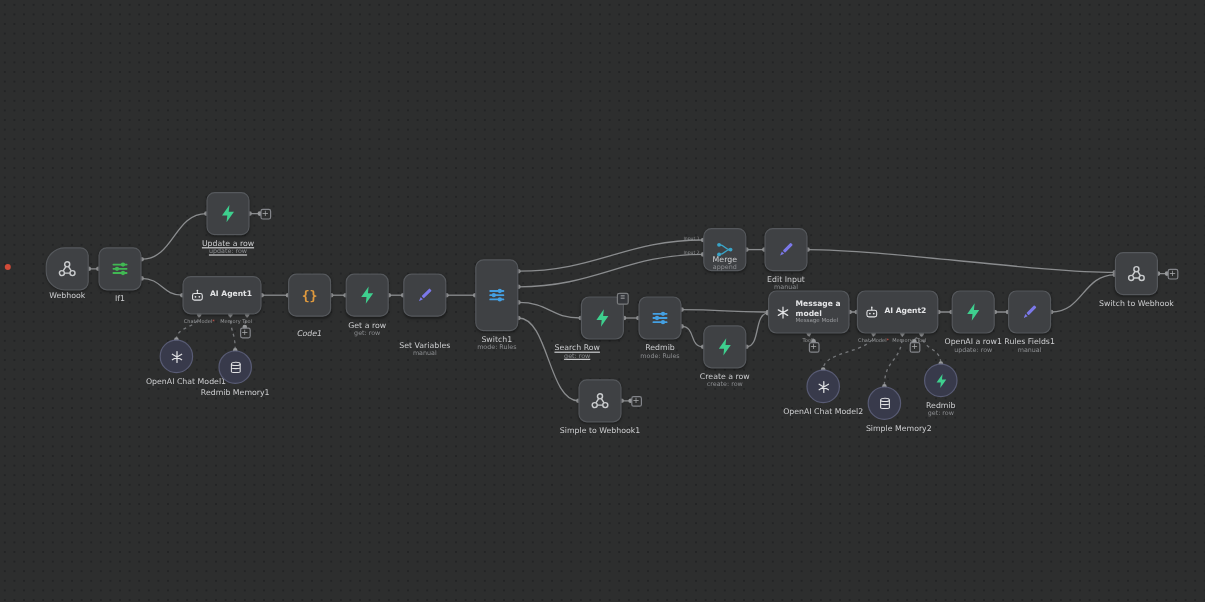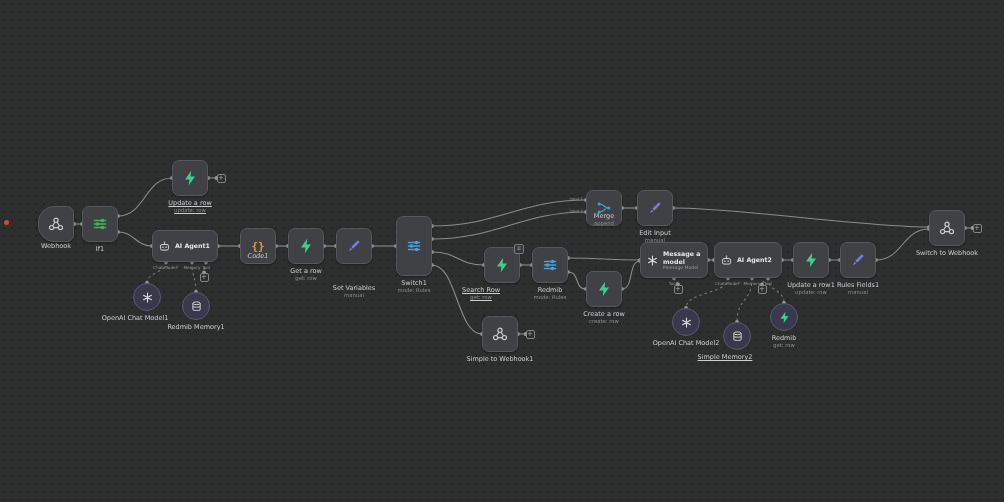--- a/index.html
+++ b/index.html
@@ -199,21 +199,21 @@
         <div class="wtitle">AI Agent1</div>
       </div>
     </div>
     <div class="node" style="left: 240px; top: 228px; width: 36px; height: 36px;">
       <div class="icon16">
         <svg viewBox="0 0 16 16">
           <text x="8" y="12" font-size="11" text-anchor="middle" fill="#e09a3e" font-family="DejaVu Sans Mono, monospace" font-weight="bold">{}</text>
         </svg>
       </div>
     </div>
-    <div class="nlabel" style="left: 203px; top: 252px; font-style: italic;">
+    <div class="nlabel" style="left: 203px; top: 274px; font-style: italic;">
       <div>Code1</div>
     </div>
     <div class="node" style="left: 288px; top: 228px; width: 36px; height: 36px;">
       <div class="icon16">
         <svg viewBox="0 0 16 16">
           <path d="M9.2 0.8 L3 9.6 H7.4 L6.8 15.2 L13 6.4 H8.6 Z" fill="#3ecf8e"></path>
         </svg>
       </div>
     </div>
     <div class="nlabel" style="left: 251px; top: 267px;">
@@ -357,21 +357,21 @@
       </div>
     </div>
     <div class="node" style="left: 793px; top: 242px; width: 36px; height: 36px;">
       <div class="icon16">
         <svg viewBox="0 0 16 16">
           <path d="M9.2 0.8 L3 9.6 H7.4 L6.8 15.2 L13 6.4 H8.6 Z" fill="#3ecf8e"></path>
         </svg>
       </div>
     </div>
     <div class="nlabel" style="left: 756px; top: 281px;">
-      <div>Update a row1</div>
+      <div>OpenAI a row1</div>
       <div class="nsub">update: row</div>
     </div>
     <div class="node" style="left: 840px; top: 242px; width: 36px; height: 36px;">
       <div class="icon16">
         <svg viewBox="0 0 16 16">
           <g transform="rotate(45 8 8)">
             <rect x="6.7" y="1.2" width="2.6" height="9.3" rx="0.7" fill="#7b78e9"></rect>
             <path d="M6.7 11.6 L8 15 L9.3 11.6 Z" fill="#7b78e9"></path>
           </g>
         </svg>
@@ -413,21 +413,21 @@
     </div>
     <div class="circlenode" style="left: 133px; top: 283px; width: 28px; height: 28px;">
       <div class="icon13">
         <svg viewBox="0 0 16 16">
           <g stroke="#dfe0e2" stroke-width="1.3" fill="none" stroke-linecap="round">
             <path d="M8 2.4 L8 13.6 M3.2 5.2 L12.8 10.8 M3.2 10.8 L12.8 5.2"></path>
           </g>
         </svg>
       </div>
     </div>
-    <div class="nlabel" style="left: 80px; top: 314px;">
+    <div class="nlabel" style="left: 100px; top: 314px;">
       <div>OpenAI Chat Model1</div>
     </div>
     <div class="circlenode" style="left: 182px; top: 292px; width: 28px; height: 28px;">
       <div class="icon13">
         <svg viewBox="0 0 16 16" fill="none" stroke="#dfe0e2" stroke-width="1.1">
           <ellipse cx="8" cy="4" rx="4.5" ry="1.7"></ellipse>
           <path d="M3.5 4 V12 M12.5 4 V12 M3.5 8 C3.5 9.1 12.5 9.1 12.5 8 M3.5 12 C3.5 13.1 12.5 13.1 12.5 12"></path>
         </svg>
       </div>
     </div>
@@ -447,21 +447,21 @@
       <div>OpenAI Chat Model2</div>
     </div>
     <div class="circlenode" style="left: 723px; top: 322px; width: 28px; height: 28px;">
       <div class="icon13">
         <svg viewBox="0 0 16 16" fill="none" stroke="#dfe0e2" stroke-width="1.1">
           <ellipse cx="8" cy="4" rx="4.5" ry="1.7"></ellipse>
           <path d="M3.5 4 V12 M12.5 4 V12 M3.5 8 C3.5 9.1 12.5 9.1 12.5 8 M3.5 12 C3.5 13.1 12.5 13.1 12.5 12"></path>
         </svg>
       </div>
     </div>
-    <div class="nlabel" style="left: 670px; top: 353px; text-decoration: underline;">
+    <div class="nlabel" style="left: 694px; top: 353px;">
       <div>Simple Memory2</div>
     </div>
     <div class="circlenode" style="left: 770px; top: 303px; width: 28px; height: 28px;">
       <div class="icon13">
         <svg viewBox="0 0 16 16">
           <path d="M9.2 0.8 L3 9.6 H7.4 L6.8 15.2 L13 6.4 H8.6 Z" fill="#3ecf8e"></path>
         </svg>
       </div>
     </div>
     <div class="nlabel" style="left: 729px; top: 334px;">

